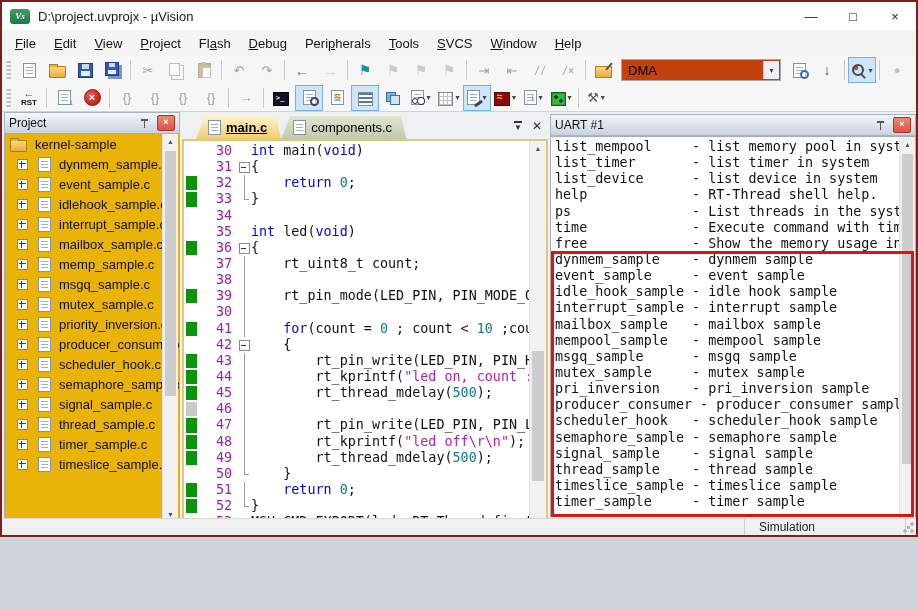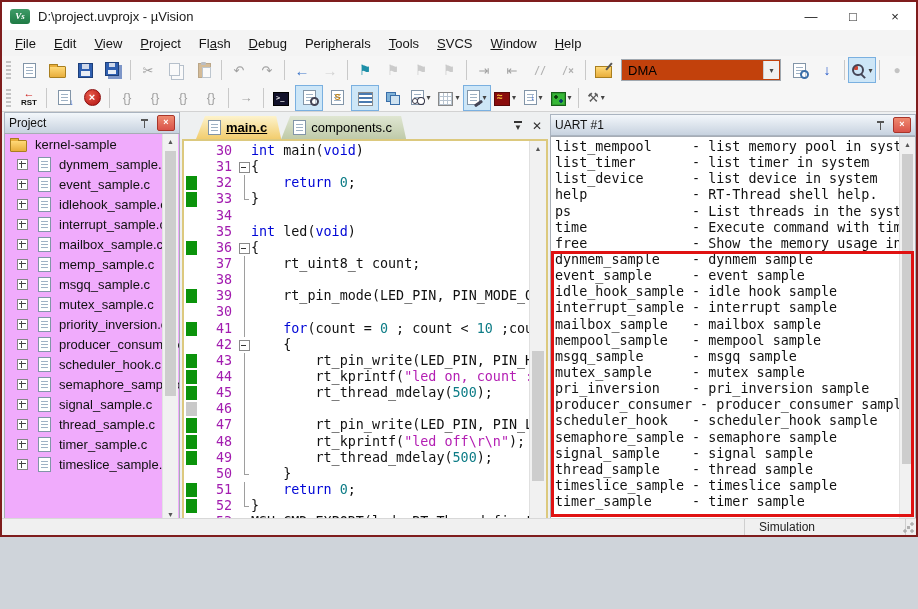--- a/index.html
+++ b/index.html
@@ -88,21 +88,21 @@
   .pin{width:9px;height:9px;position:relative;flex:none;margin-right:8px;}
   .pin::before{content:"";position:absolute;left:1px;top:0;width:7px;height:2px;background:#555;}
   .pin::after{content:"";position:absolute;left:4px;top:2px;width:1px;height:7px;background:#555;}
   .xclose{width:16px;height:14px;background:linear-gradient(#ef8a70,#d9534a);border:1px solid #a8352a;border-radius:2px;color:#fff;font:bold 9px/12px "Liberation Sans",sans-serif;text-align:center;flex:none;}
   .xclose::before{content:"×";}
   
   .sbtn{position:absolute;display:flex;align-items:center;justify-content:center;font-size:7px;color:#555;background:#f1f1f1;}
   .sthumb{position:absolute;background:#cdcdcd;}
   
   .lpanel{position:absolute;left:2px;top:110px;width:176px;height:455px;}
-  .tree{position:absolute;left:0;top:21px;right:0;height:389px;background:#f0abfc;border:1px solid #a7adb5;overflow:hidden;}
+  .tree{position:absolute;left:0;top:21px;right:0;height:389px;background:#eab308;border:1px solid #a7adb5;overflow:hidden;}
   .trow{height:20px;display:flex;align-items:center;padding-left:5px;font-size:13px;color:#111;white-space:nowrap;overflow:hidden;}
   .trow .lbl{margin-left:8px;}
   .texp{width:9px;height:9px;border:1px solid #868686;background:#fff;position:relative;flex:none;margin-left:7px;}
   .texp::before{content:"";position:absolute;left:1px;right:1px;top:3px;height:1px;background:#444;}
   .texp::after{content:"";position:absolute;top:1px;bottom:1px;left:3px;width:1px;background:#444;}
   .texp + .icx{margin-left:10px;}
   .tvs{position:absolute;right:1px;top:1px;width:15px;bottom:1px;background:#f1f1f1;border-left:1px solid #e2e2e2;}
   .lhscroll{position:absolute;left:0;top:412px;right:0;height:16px;background:#f1f1f1;border:1px solid #dcdcdc;}
   .ltabs{position:absolute;left:0;bottom:0;right:0;height:25px;display:flex;gap:3px;align-items:stretch;padding-left:2px;}
   .btab{display:flex;align-items:center;gap:5px;padding:0 9px;font-size:13px;color:#333;}

